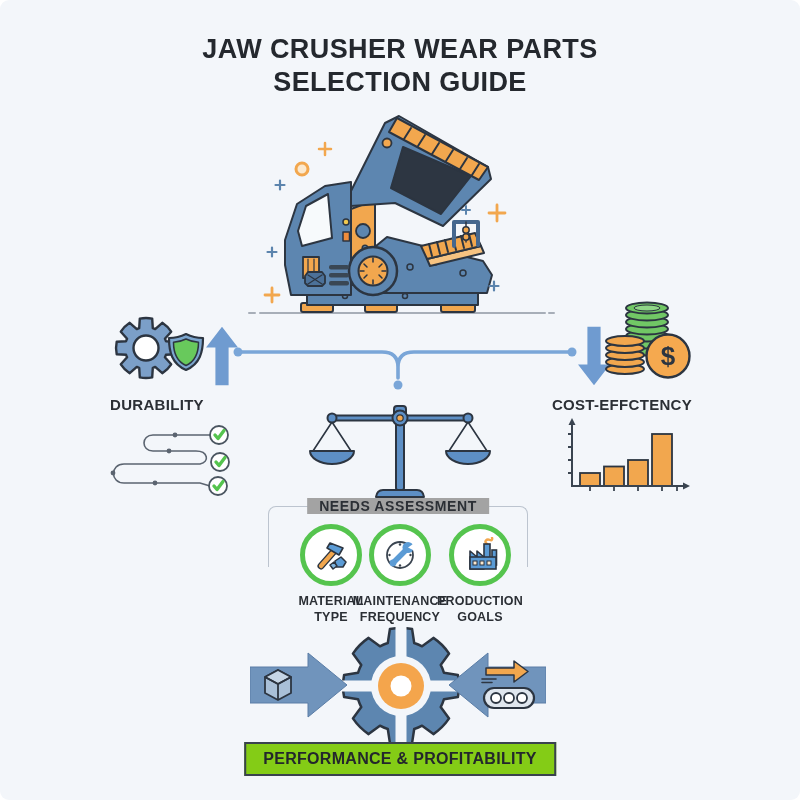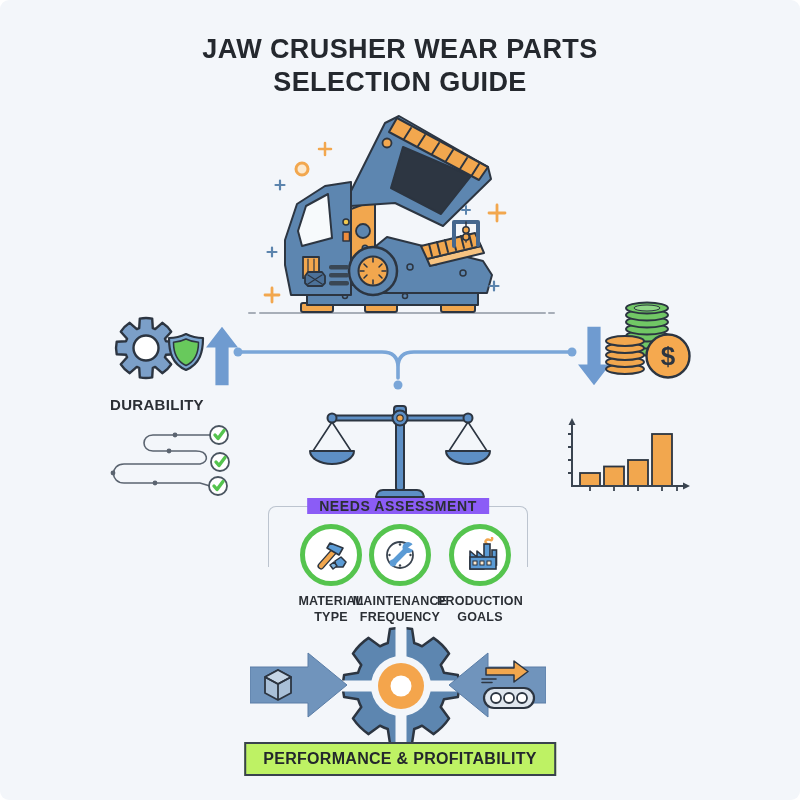--- a/index.html
+++ b/index.html
@@ -21,32 +21,32 @@
     white-space:pre-line;letter-spacing:.3px;
   }
   .factor-lbl{font-size:15px;text-align:center;}
   #needs-box{
     position:absolute;left:268px;top:506px;width:258px;height:60px;
     border-top:1.5px solid #bcc4cf;border-left:1.5px solid #bcc4cf;
     border-right:1.5px solid #bcc4cf;border-radius:8px 8px 0 0;
   }
   #needs-title{
     position:absolute;top:-9px;left:50%;transform:translateX(-50%);
-    background:#8b5cf6;padding:0 12px;font-size:14px;font-weight:800;
+    background:#a3a3a3;padding:0 12px;font-size:14px;font-weight:800;
     letter-spacing:.6px;white-space:nowrap;color:#2b2f35;
   }
   .need-item{position:absolute;top:524px;text-align:center;}
   .need-circle{
     width:52px;height:52px;border:5px solid #55c44e;border-radius:50%;
     background:#ffffff;margin:0 auto;display:flex;align-items:center;justify-content:center;
   }
   .need-label{font-size:12.5px;font-weight:700;line-height:1.3;margin-top:7px;white-space:pre-line;letter-spacing:.2px;}
   #outcome-box{
     position:absolute;top:742px;left:50%;transform:translateX(-50%);
-    border:2px solid #39424d;background:#bef264;padding:6px 17px;
+    border:2px solid #39424d;background:#84cc16;padding:6px 17px;
     font-size:16px;font-weight:800;letter-spacing:.3px;white-space:nowrap;color:#23272c;
   }
   svg{display:block;}
 </style>
 </head>
 <body>
 
 <div id="app">
 
   <h1 id="page-title">JAW CRUSHER WEAR PARTS
@@ -163,20 +163,21 @@
       <ellipse cx="25" cy="53" rx="19" ry="5" fill="#f2a74e"></ellipse>
       <ellipse cx="25" cy="46" rx="19" ry="5" fill="#f2a74e"></ellipse>
     </g>
     <g>
       <circle cx="68" cy="61" r="21.5" fill="#f5a94f" stroke="#2c3541" stroke-width="2.4"></circle>
       <text x="68" y="70" text-anchor="middle" font-size="26" font-weight="bold" font-family="Liberation Sans, DejaVu Sans, sans-serif" fill="#2c3541">$</text>
     </g>
   </svg>
 
   <div class="lbl factor-lbl" style="left:77px;top:396px;width:160px">DURABILITY</div>
+  <div class="lbl factor-lbl" style="left:542px;top:396px;width:160px">COST-EFFCTENCY</div>
 
   <svg class="abs" style="left:108px;top:420px" width="135" height="95" viewBox="0 0 135 95">
     <path d="M105 15 H45 C33 15 33 31 45 31 H88 C100 31 102 42 92 44 H16 C2 44 2 63 16 63 H92 L102 66" fill="none" stroke="#5b6470" stroke-width="1.6" stroke-linecap="round"></path>
     <circle cx="67" cy="15" r="2.4" fill="#5b6470"></circle>
     <circle cx="61" cy="31" r="2.4" fill="#5b6470"></circle>
     <circle cx="5" cy="53" r="2.4" fill="#5b6470"></circle>
     <circle cx="47" cy="63" r="2.4" fill="#5b6470"></circle>
     <g>
       <circle cx="111" cy="15" r="9" fill="#ffffff" stroke="#4a5560" stroke-width="1.8"></circle>
       <path d="M107 15 L110 18.5 L116 10.5" fill="none" stroke="#55c44e" stroke-width="3.4" stroke-linecap="round" stroke-linejoin="round"></path>

